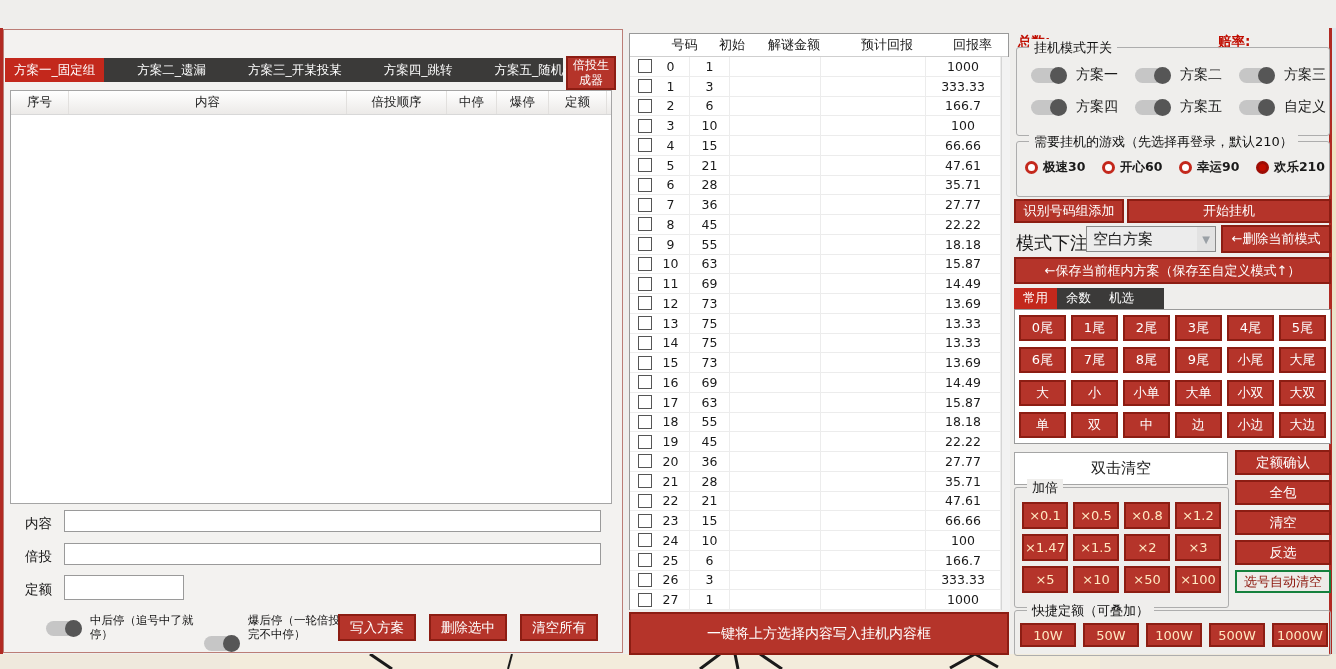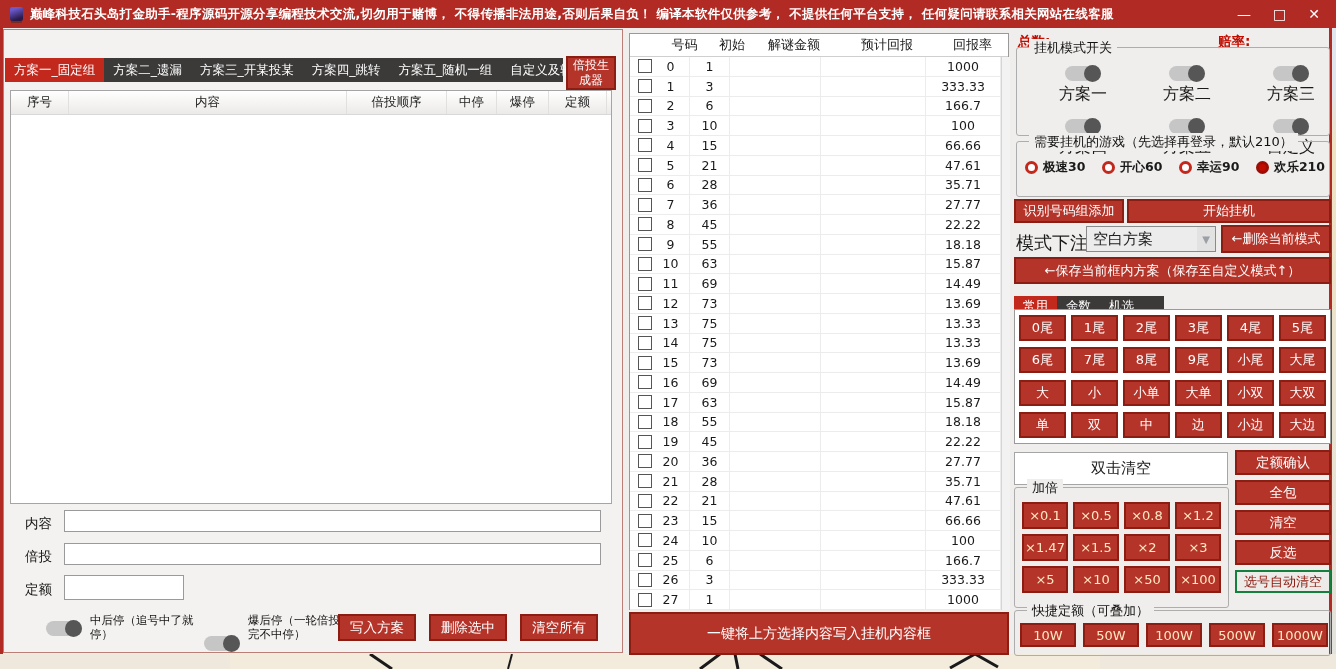--- a/index.html
+++ b/index.html
@@ -28,21 +28,21 @@
   .group-title{position:absolute;top:-9px;left:12px;background:#efeeec;padding:0 5px;font-size:13px;color:#111;white-space:nowrap;}
   .toggle{width:36px;height:15px;background:#c6c6c6;border-radius:8px;position:relative;flex:none;cursor:pointer;}
   .toggle .knob{position:absolute;right:0;top:-1px;width:17px;height:17px;border-radius:50%;background:#565656;}
   .radio{width:13px;height:13px;border-radius:50%;box-sizing:border-box;border:3px solid #c3281c;background:#fff;flex:none;cursor:pointer;}
   .radio.sel{background:#c00d00;border-color:#9d0d05;}
 
   
   .left-frame{left:3px;top:29px;width:618px;height:622px;border:1px solid #bb7d76;background:#f3f2f0;}
   .tabbar{display:flex;background:#3b3a39;color:#fff;align-items:stretch;}
   .tabbar1{left:5px;top:32px;height:23px;width:478px;}
-  .tabbar2{left:5px;top:58px;height:24px;width:558px;}
+  .tabbar2{left:5px;top:58px;height:24px;width:558px;gap:24px;}
   .tab{display:flex;align-items:center;padding:0 9px;font-size:12.5px;white-space:nowrap;cursor:pointer;}
   .tab.active{background:#c3281c;}
   .tab.outlined{border:1px solid #f2f2f2;box-sizing:border-box;}
   .btn-betgen{left:566px;top:56px;width:50px;height:34px;font-size:12px;line-height:1.25;text-align:center;padding:0 3px;}
   .left-table{left:10px;top:90px;width:602px;height:414px;background:#fff;border:1px solid #a5a5a5;box-sizing:border-box;}
   .lt-head{display:flex;height:23px;background:linear-gradient(#ffffff,#eceae8);border-bottom:1px solid #d8d8d8;}
   .lt-head .hcell{display:flex;align-items:center;justify-content:center;font-size:12.5px;color:#222;
                   border-right:1px solid #e2e0de;box-sizing:border-box;}
   .fld-label{font-size:13.5px;color:#111;}
   .fld-input{background:#fff;border:1px solid #9a9a9a;box-sizing:border-box;}
@@ -58,34 +58,34 @@
   .mid-row{display:flex;height:19.75px;box-sizing:border-box;border-bottom:1px solid #ececec;font-size:12.5px;align-items:center;}
   .mc{box-sizing:border-box;border-right:1px solid #ececec;height:100%;display:flex;align-items:center;justify-content:center;}
   .cb{width:12px;height:12px;border:1px solid #555;background:#fff;margin-left:8px;cursor:pointer;}
   .mid-scroll{width:8px;flex:none;background:#f2f2f2;border-left:1px solid #d5d5d5;}
   .mid-bottom{left:629px;top:612px;width:380px;height:43px;font-size:14px;}
 
   
   .lbl-red{color:#c00d00;font-weight:bold;font-size:13.5px;}
   .mode-group{left:1016px;top:47px;width:314px;height:89px;}
   .mode-toggles{position:absolute;left:14px;top:18px;display:grid;grid-template-columns:104px 104px 104px;grid-row-gap:14px;}
-  .mt-item{display:flex;align-items:center;gap:3px;font-size:16px;flex-direction:column;}
+  .mt-item{display:flex;align-items:center;gap:9px;font-size:14px;}
   .game-group{left:1016px;top:141px;width:314px;height:56px;}
   .game-radios{position:absolute;left:8px;top:17px;display:flex;gap:0;width:300px;justify-content:space-between;}
   .gr-item{display:flex;align-items:center;gap:5px;font-size:12.5px;font-weight:bold;}
   .btn-recognize{left:1014px;top:199px;width:110px;height:24px;font-size:13px;}
   .btn-start{left:1127px;top:199px;width:204px;height:24px;font-size:13px;}
   .modebet-label{left:1016px;top:231px;font-size:18px;}
   .dropdown{left:1086px;top:226px;width:130px;height:26px;background:#ececec;border:1px solid #8a8a8a;box-sizing:border-box;
             display:flex;align-items:center;cursor:pointer;}
   .dd-value{flex:1;padding-left:6px;font-size:15px;color:#222;}
   .dd-arrow{width:18px;height:100%;display:flex;align-items:center;justify-content:center;color:#9aa0a6;font-size:10px;background:#e2e2e2;}
   .btn-delmode{left:1221px;top:225px;width:110px;height:28px;font-size:13px;}
   .btn-save{left:1014px;top:257px;width:317px;height:27px;font-size:13px;}
-  .pick-tabbar{left:1014px;top:296px;height:21px;width:150px;}
+  .pick-tabbar{left:1014px;top:288px;height:21px;width:150px;}
   .pick-panel{left:1014px;top:309px;width:317px;height:135px;background:#fff;border:1px solid #9a9a9a;box-sizing:border-box;
               display:flex;flex-wrap:wrap;align-content:space-between;padding:5px 4px;justify-content:space-between;}
   .pick-btn{width:47px;height:26px;font-size:13px;}
   .dblclear{left:1014px;top:452px;width:214px;height:33px;background:#fff;border:1px solid #a5a5a5;box-sizing:border-box;
             display:flex;align-items:center;justify-content:center;font-size:15px;cursor:pointer;}
   .side-col{left:1235px;top:450px;width:96px;display:flex;flex-direction:column;gap:5px;}
   .side-col .btn-red{height:25px;font-size:13.5px;}
   .btn-outline{background:#edebe8;border:2px solid #15803d;color:#8a1208;display:flex;align-items:center;justify-content:center;
                box-sizing:border-box;font-size:13px;cursor:pointer;height:23px;}
   .mult-group{left:1014px;top:487px;width:215px;height:121px;}
@@ -93,29 +93,20 @@
   .mult-btn{height:27px;font-size:13px;color:#ffe8c2;}
   .quick-group{left:1014px;top:610px;width:317px;height:46px;}
   .quick-row{position:absolute;left:5px;top:12px;display:flex;gap:7px;}
   .quick-btn{width:56px;height:24px;font-size:13px;color:#ffe8c2;}
 </style>
 </head>
 <body>
 
 <div id="screen">
 
-  <div class="abs titlebar">
-    <div class="title-icon"></div>
-    <div class="title-text">巅峰科技石头岛打金助手-程序源码开源分享编程技术交流,切勿用于赌博， 不得传播非法用途,否则后果自负！ 编译本软件仅供参考， 不提供任何平台支持， 任何疑问请联系相关网站在线客服</div>
-    <div class="win-controls">
-      <span>—</span>
-      <span>□</span>
-      <span>✕</span>
-    </div>
-  </div>
 
   <div class="abs left-frame"></div>
   <div class="abs edge-left"></div>
   <div class="abs edge-right"></div>
   <div class="abs bg-right"></div>
   <div class="abs bg-bottom">
     <svg width="1336" height="15">
       <rect x="230" y="0" width="870" height="15" fill="#f3ecdc"></rect>
       <path d="M370 0 L392 15" stroke="#1a1a1a" stroke-width="3" fill="none"></path>
       <path d="M512 0 L508 15" stroke="#1a1a1a" stroke-width="2" fill="none"></path>

